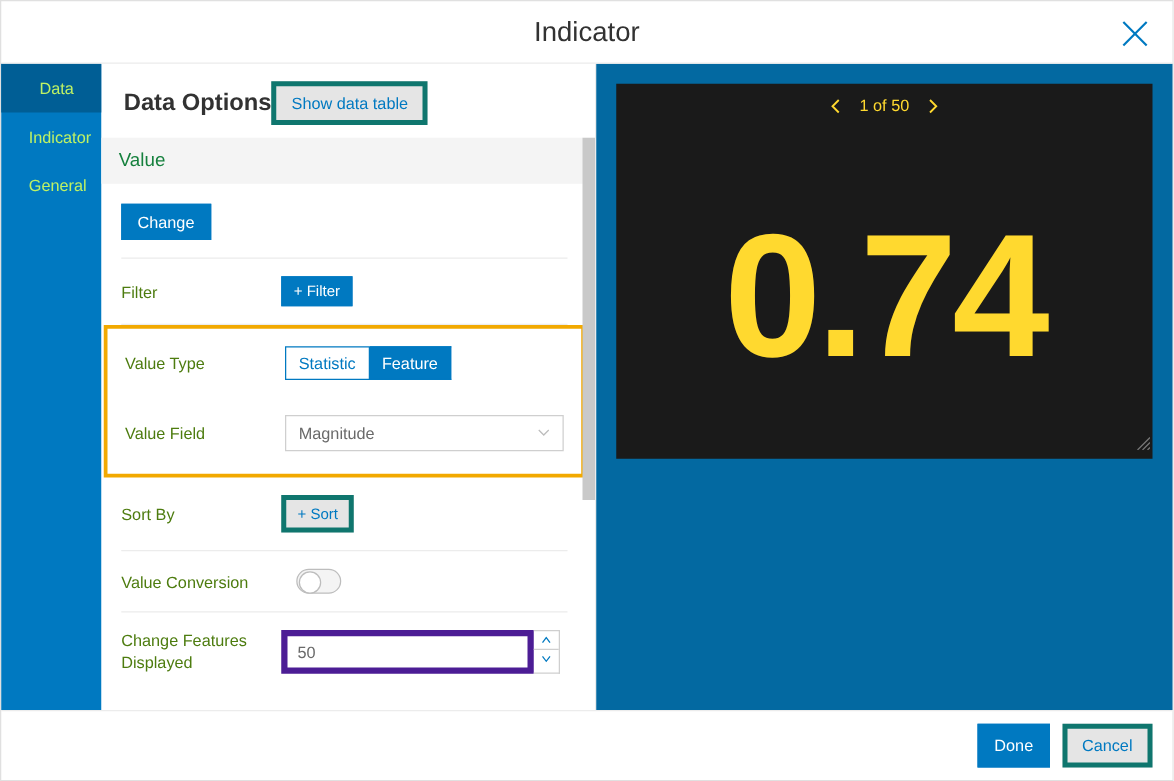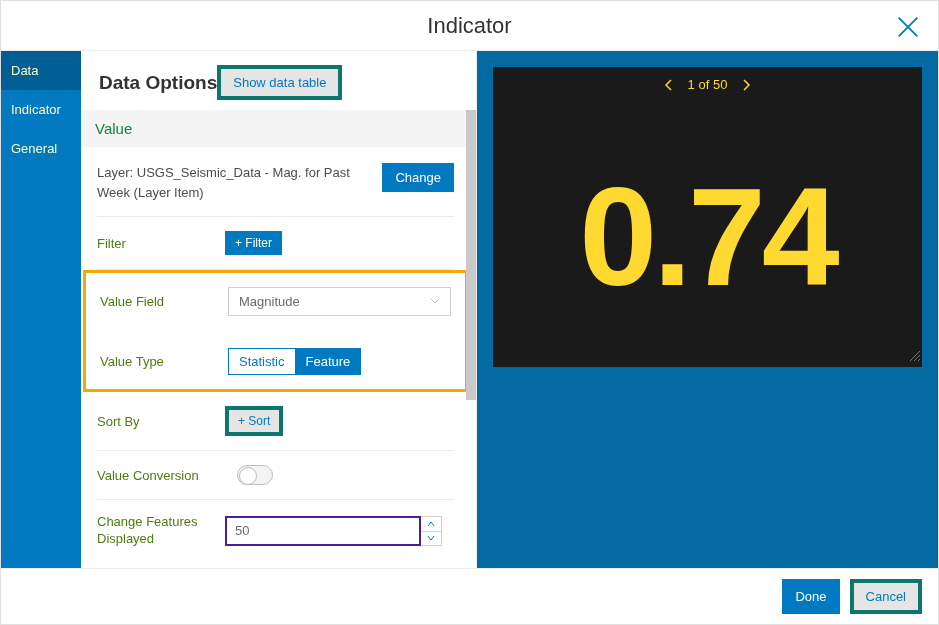--- a/index.html
+++ b/index.html
@@ -14,21 +14,21 @@
   }
   .hdr-title { font-size: 22px; font-weight: 400; color: #323232; }
   .close-x {
     position: absolute; right: 16px; top: 12px; width: 28px; height: 28px; cursor: pointer;
   }
   .body { flex: 1; display: flex; min-height: 0; }
   .sidebar {
     width: 80px; background: #0079c1; display: flex; flex-direction: column;
   }
   .sidebar-tab {
-    color: #fef9c3; font-size: 13px; padding: 12px 10px; cursor: pointer;
+    color: #bef264; font-size: 13px; padding: 12px 22px; cursor: pointer; text-align: right;
   }
   .sidebar-tab.active { background: #005e95; }
   .center-col {
     width: 396px; display: flex; flex-direction: column; border-right: 1px solid #ececec;
   }
   .center-hdr {
     display: flex; align-items: center; justify-content: flex-start;
     padding: 14px 16px 10px 18px;
   }
   .center-hdr h2 { font-size: 19px; font-weight: 600; color: #323232; }
@@ -81,21 +81,21 @@
     position: relative; cursor: pointer;
   }
   .toggle::after {
     content: ""; position: absolute; width: 16px; height: 16px; border-radius: 50%;
     background: #fff; border: 1px solid #bdbdbd; top: 1px; left: 1px;
   }
   .spinner {
     display: flex; align-items: stretch; width: 200px;
   }
   .spinner input {
-    flex: 1; border: 2px solid #4c1d95; padding: 5px 8px; font-size: 13px; color: #6a6a6a; outline: none;
+    flex: 1; border: 5px solid #4c1d95; padding: 5px 8px; font-size: 13px; color: #6a6a6a; outline: none;
   }
   .spin-btns { display: flex; flex-direction: column; border: 1px solid #cfcfcf; border-left: none; }
   .spin-btn {
     width: 20px; height: 14px; display: flex; align-items: center; justify-content: center;
     cursor: pointer; color: #0079c1; font-size: 8px; line-height: 1;
   }
   .spin-btn + .spin-btn { border-top: 1px solid #cfcfcf; }
   .preview-col {
     flex: 1; background: #0369a1; padding: 16px;
   }
@@ -146,51 +146,50 @@
         <button class="btn-outline">Show data table</button>
       </div>
 
       <div class="scroll-wrap">
         <div class="scrollbar"></div>
         <div class="scroll-inner">
 
           <div class="sec-title">Value</div>
 
           <div class="layer-row">
-            <div class="layer-text">Layer: USGS_Seismic_Data - Mag. for Past Week (Layer Item)</div>
             <button class="btn-solid">Change</button>
           </div>
 
           <div class="row">
             <div class="row-label">Filter</div>
             <div class="row-ctrl">
               <button class="btn-solid sm">+ Filter</button>
             </div>
           </div>
 
           <div class="highlight-box">
+            <div class="row noborder">
+              <div class="row-label">Value Type</div>
+              <div class="row-ctrl">
+                <div class="seg-group">
+                  <div class="seg off">Statistic</div>
+                  <div class="seg on">Feature</div>
+                </div>
+              </div>
+            </div>
             <div class="row noborder" style="padding-bottom:18px;">
               <div class="row-label">Value Field</div>
               <div class="row-ctrl">
                 <div class="select">
                   <span>Magnitude</span>
                   <span>
                     <svg width="10" height="10" viewBox="0 0 10 10">
                         <path d="M1 3 L5 7 L9 3" stroke="#bdbdbd" stroke-width="1" fill="none"></path>
                       </svg>
                   </span>
-                </div>
-              </div>
-            </div>
-            <div class="row noborder">
-              <div class="row-label">Value Type</div>
-              <div class="row-ctrl">
-                <div class="seg-group">
-                  <div class="seg off">Statistic</div>
-                  <div class="seg on">Feature</div>
                 </div>
               </div>
             </div>
           </div>
 
           <div class="row">
             <div class="row-label">Sort By</div>
             <div class="row-ctrl">
               <button class="btn-outline sm">+ Sort</button>
             </div>

